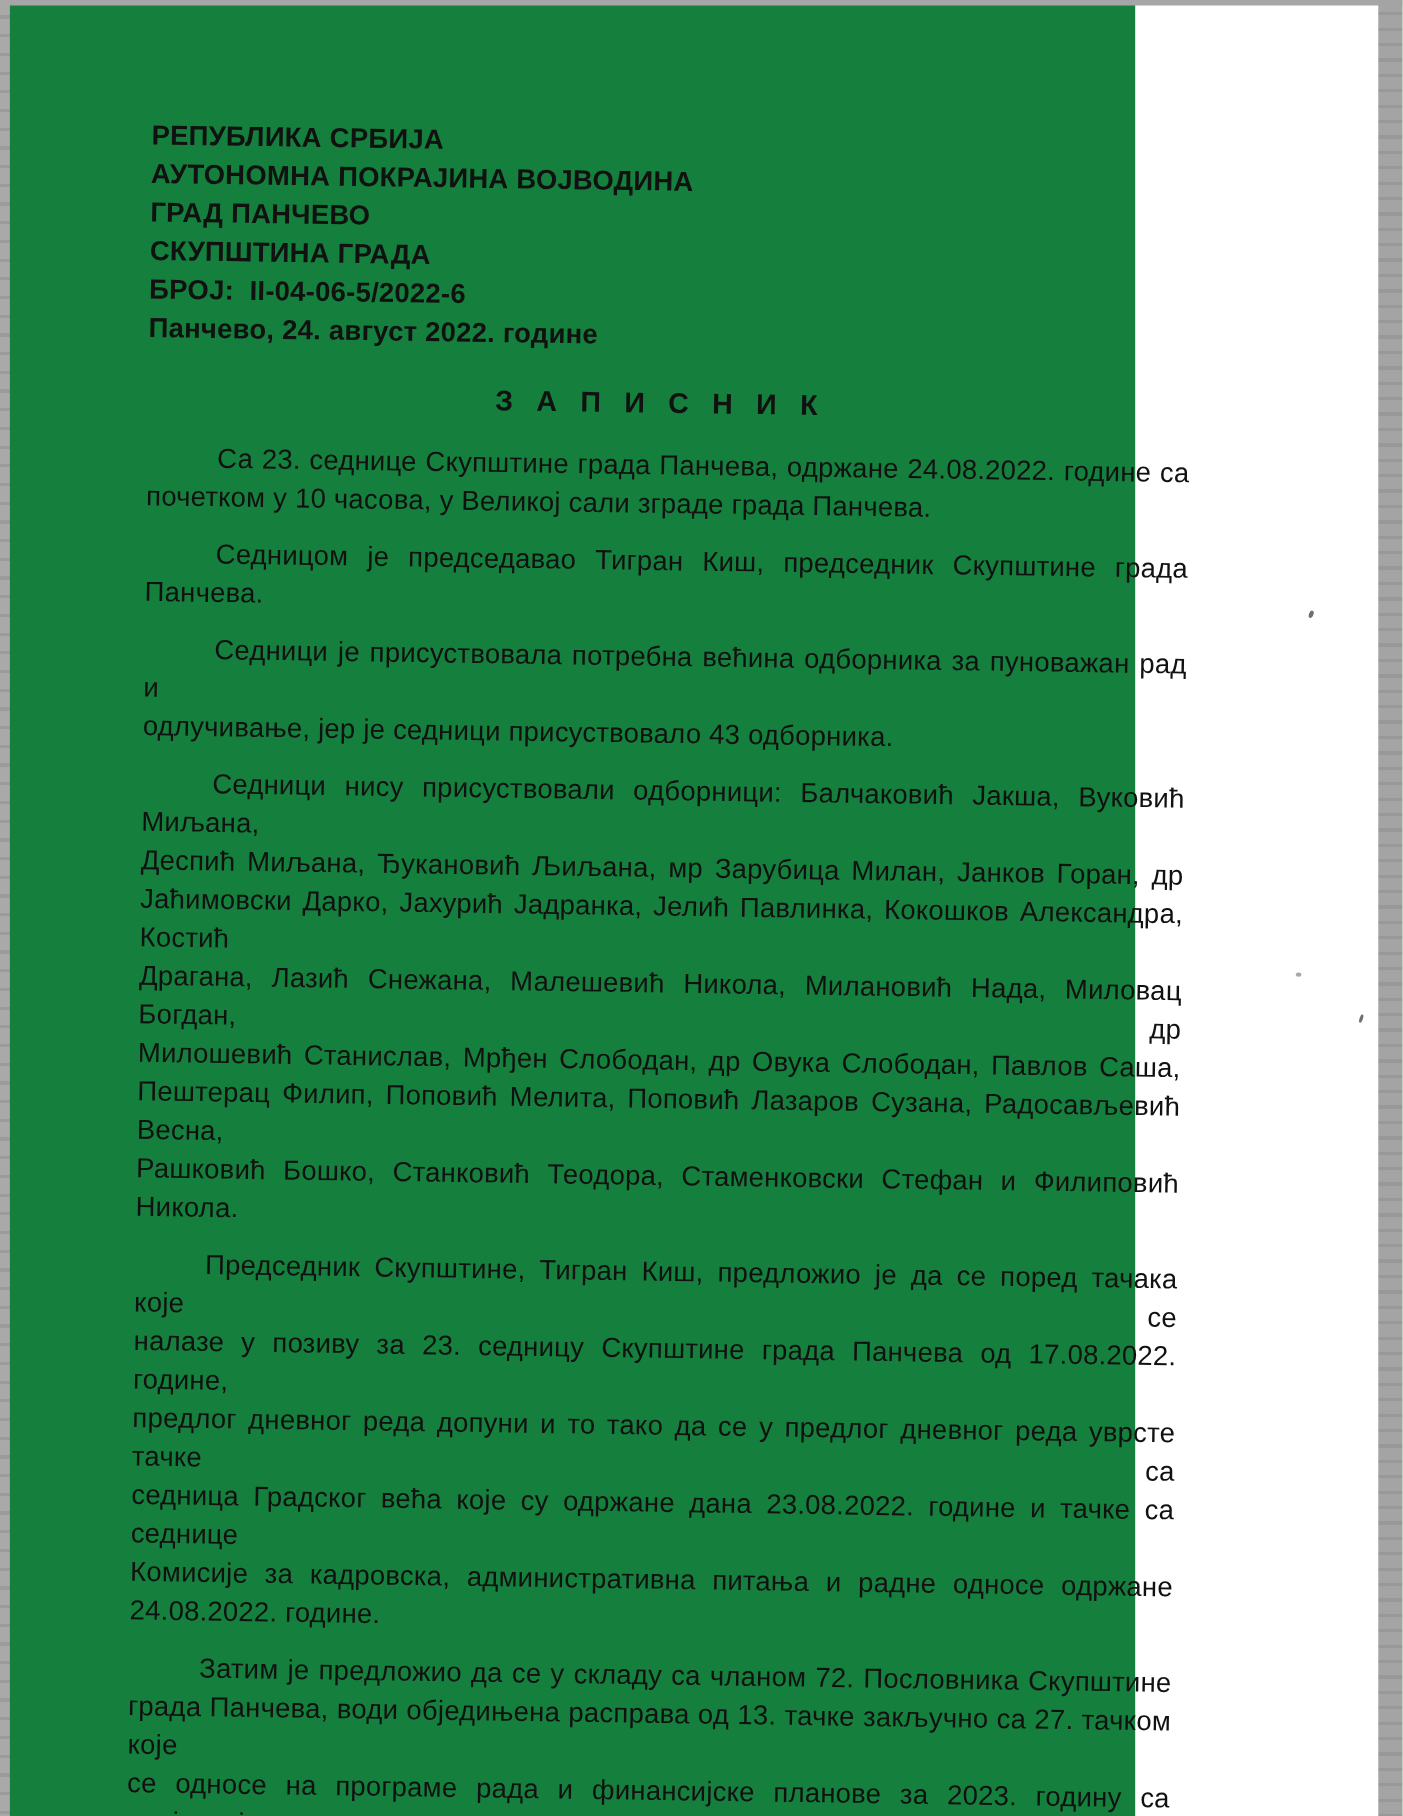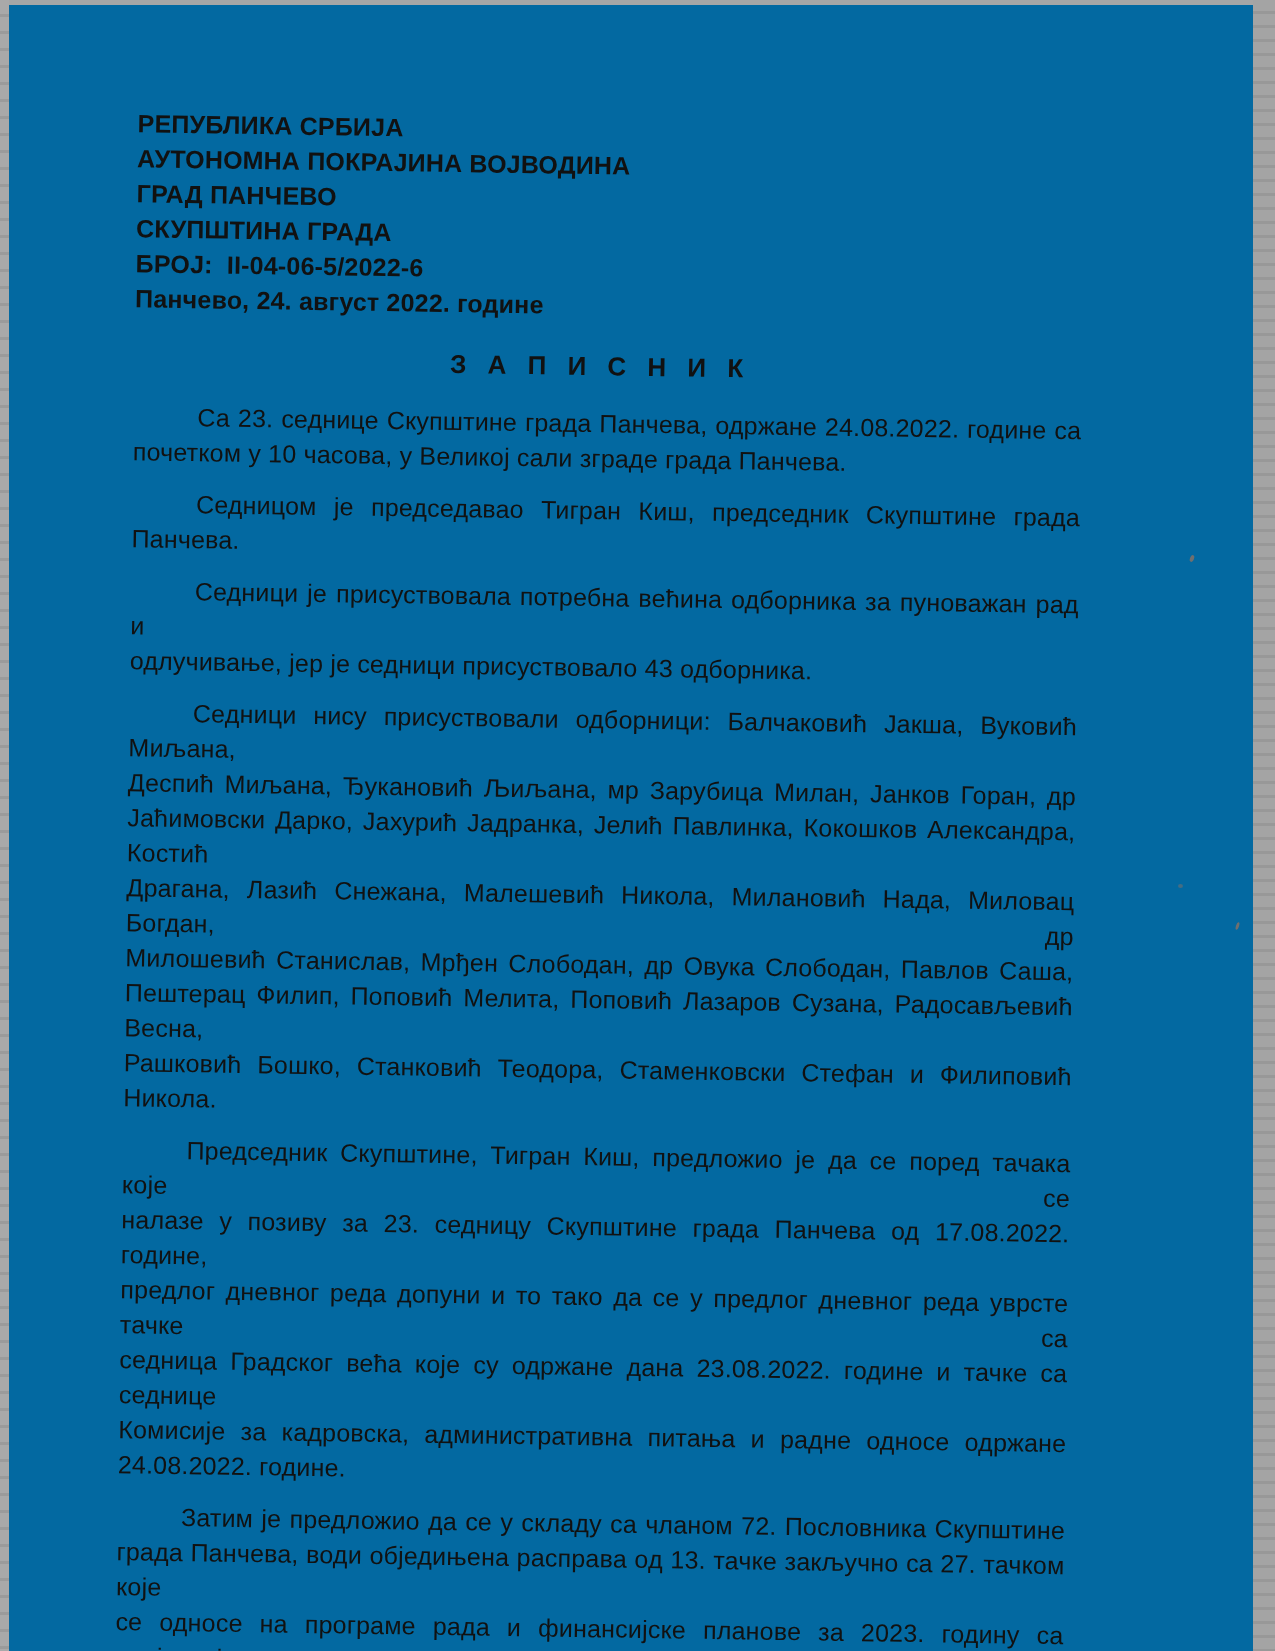--- a/index.html
+++ b/index.html
@@ -5,22 +5,22 @@
   * { margin: 0; padding: 0; box-sizing: border-box; }
   html, body {
     width: 1275px; height: 1651px;
     background: #ffffff;
     overflow: hidden;
     font-family: "Liberation Sans", "DejaVu Sans", sans-serif;
     color: #111111;
   }
   .page {
     position: relative;
-    width: 1275px; height: 1651px;
-    background: #0369a1;
+    width: 1032px; height: 1651px;
+    background: #15803d;
   }
   
   .edge { position: absolute; background: #a6a6a6; }
   .edge-top    { left: 0; top: 0; width: 1275px; height: 5px; }
   .edge-left   { left: 0; top: 0; width: 9px;  height: 1651px;
                  background: repeating-linear-gradient(180deg,#a9a9a9 0 14px,#9b9b9b 14px 17px); }
   .edge-right  { left: 1253px; top: 0; width: 22px; height: 1651px;
                  background: repeating-linear-gradient(180deg,#a4a4a4 0 11px,#989898 11px 14px); }
   .speck { position: absolute; background: #6f6f6f; border-radius: 50%; }
   .speck-1 { left: 1190px; top: 555px; width: 4px; height: 7px; transform: rotate(20deg); }

